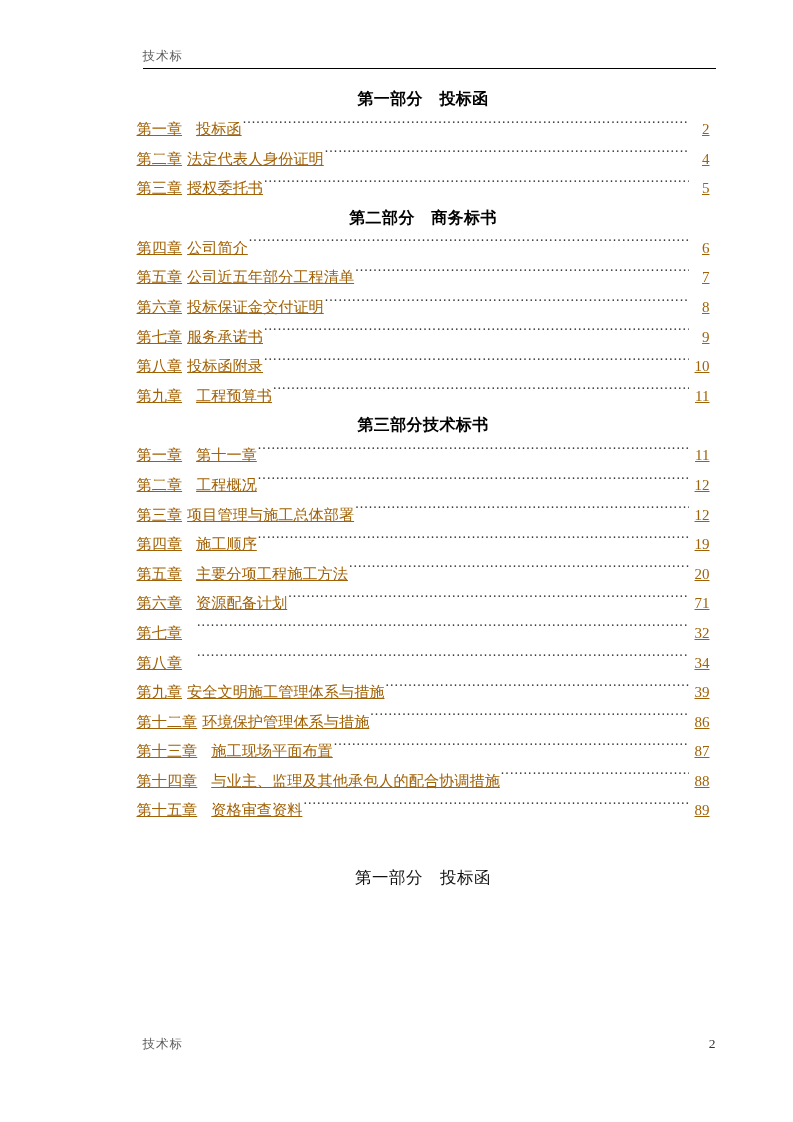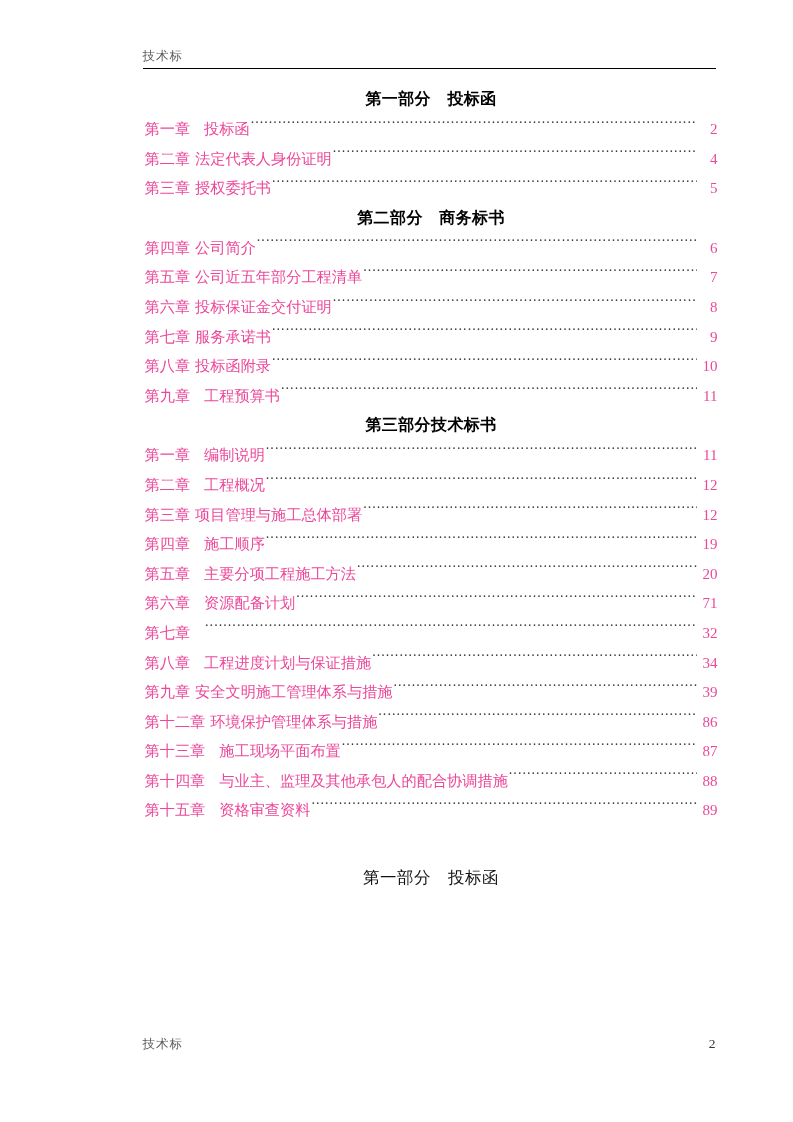--- a/index.html
+++ b/index.html
@@ -37,21 +37,21 @@
   .header-rule {
     margin-top: 4px;
     border-bottom: 1.6px solid #000000;
     width: 573px;
     height: 0;
   }
 
   
   .content {
     position: absolute;
-    left: 112px;
+    left: 104px;
     top: 84px;
     width: 573px;
   }
 
   .part-heading {
     text-align: center;
     font-family: "DejaVu Sans", "Liberation Sans", sans-serif;
     font-weight: bold;
     font-size: 16px;
     line-height: 30px;
@@ -59,22 +59,23 @@
     color: #000;
     white-space: pre;
   }
 
   .toc-row {
     display: flex;
     align-items: baseline;
     height: 29.6px;
     font-size: 15.2px;
     line-height: 29.6px;
-    color: #ec4899;
-    white-space: pre;
+    color: #a16207;
+    white-space: pre;
+    text-decoration: underline;
   }
   .toc-label {
     flex: 0 0 auto;
   }
   .toc-title {
     flex: 0 0 auto;
   }
   .toc-dots {
     flex: 1 1 auto;
     overflow: hidden;
@@ -225,21 +226,21 @@
       <span class="toc-title">工程预算书</span>
       <span class="toc-dots"></span>
       <span class="toc-page">11</span>
     </div>
 
     <div class="part-heading">第三部分技术标书</div>
 
     <div class="toc-row">
       <span class="toc-label">第一章</span>
       <span class="sp-a gap-l"></span>
-      <span class="toc-title">编制说明</span>
+      <span class="toc-title">第十一章</span>
       <span class="toc-dots"></span>
       <span class="toc-page">11</span>
     </div>
 
     <div class="toc-row">
       <span class="toc-label">第二章</span>
       <span class="sp-a gap-l"></span>
       <span class="toc-title">工程概况</span>
       <span class="toc-dots"></span>
       <span class="toc-page">12</span>
@@ -280,21 +281,20 @@
     <div class="toc-row">
       <span class="toc-label">第七章</span>
       <span class="sp-a gap-l"></span>
       <span class="toc-dots"></span>
       <span class="toc-page">32</span>
     </div>
 
     <div class="toc-row">
       <span class="toc-label">第八章</span>
       <span class="sp-a gap-l"></span>
-      <span class="toc-title">工程进度计划与保证措施</span>
       <span class="toc-dots"></span>
       <span class="toc-page">34</span>
     </div>
 
     <div class="toc-row">
       <span class="toc-label">第九章</span>
       <span class="sp-a gap-s"></span>
       <span class="toc-title">安全文明施工管理体系与措施</span>
       <span class="toc-dots"></span>
       <span class="toc-page">39</span>

